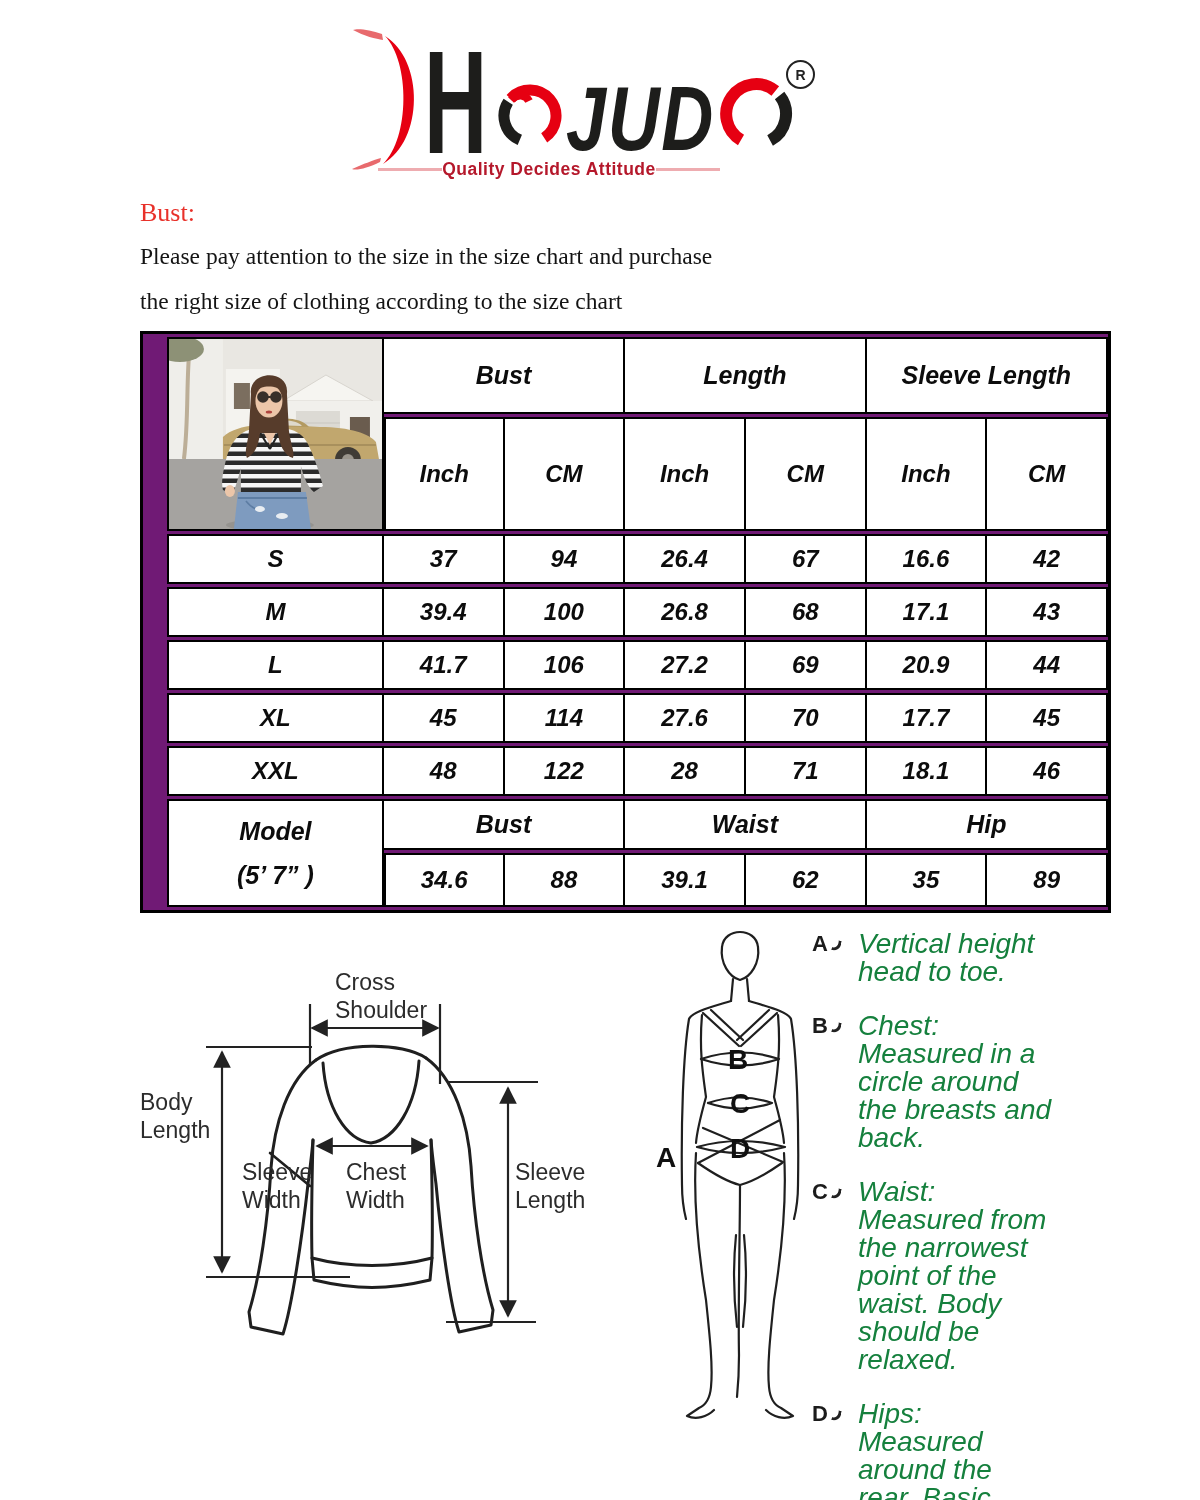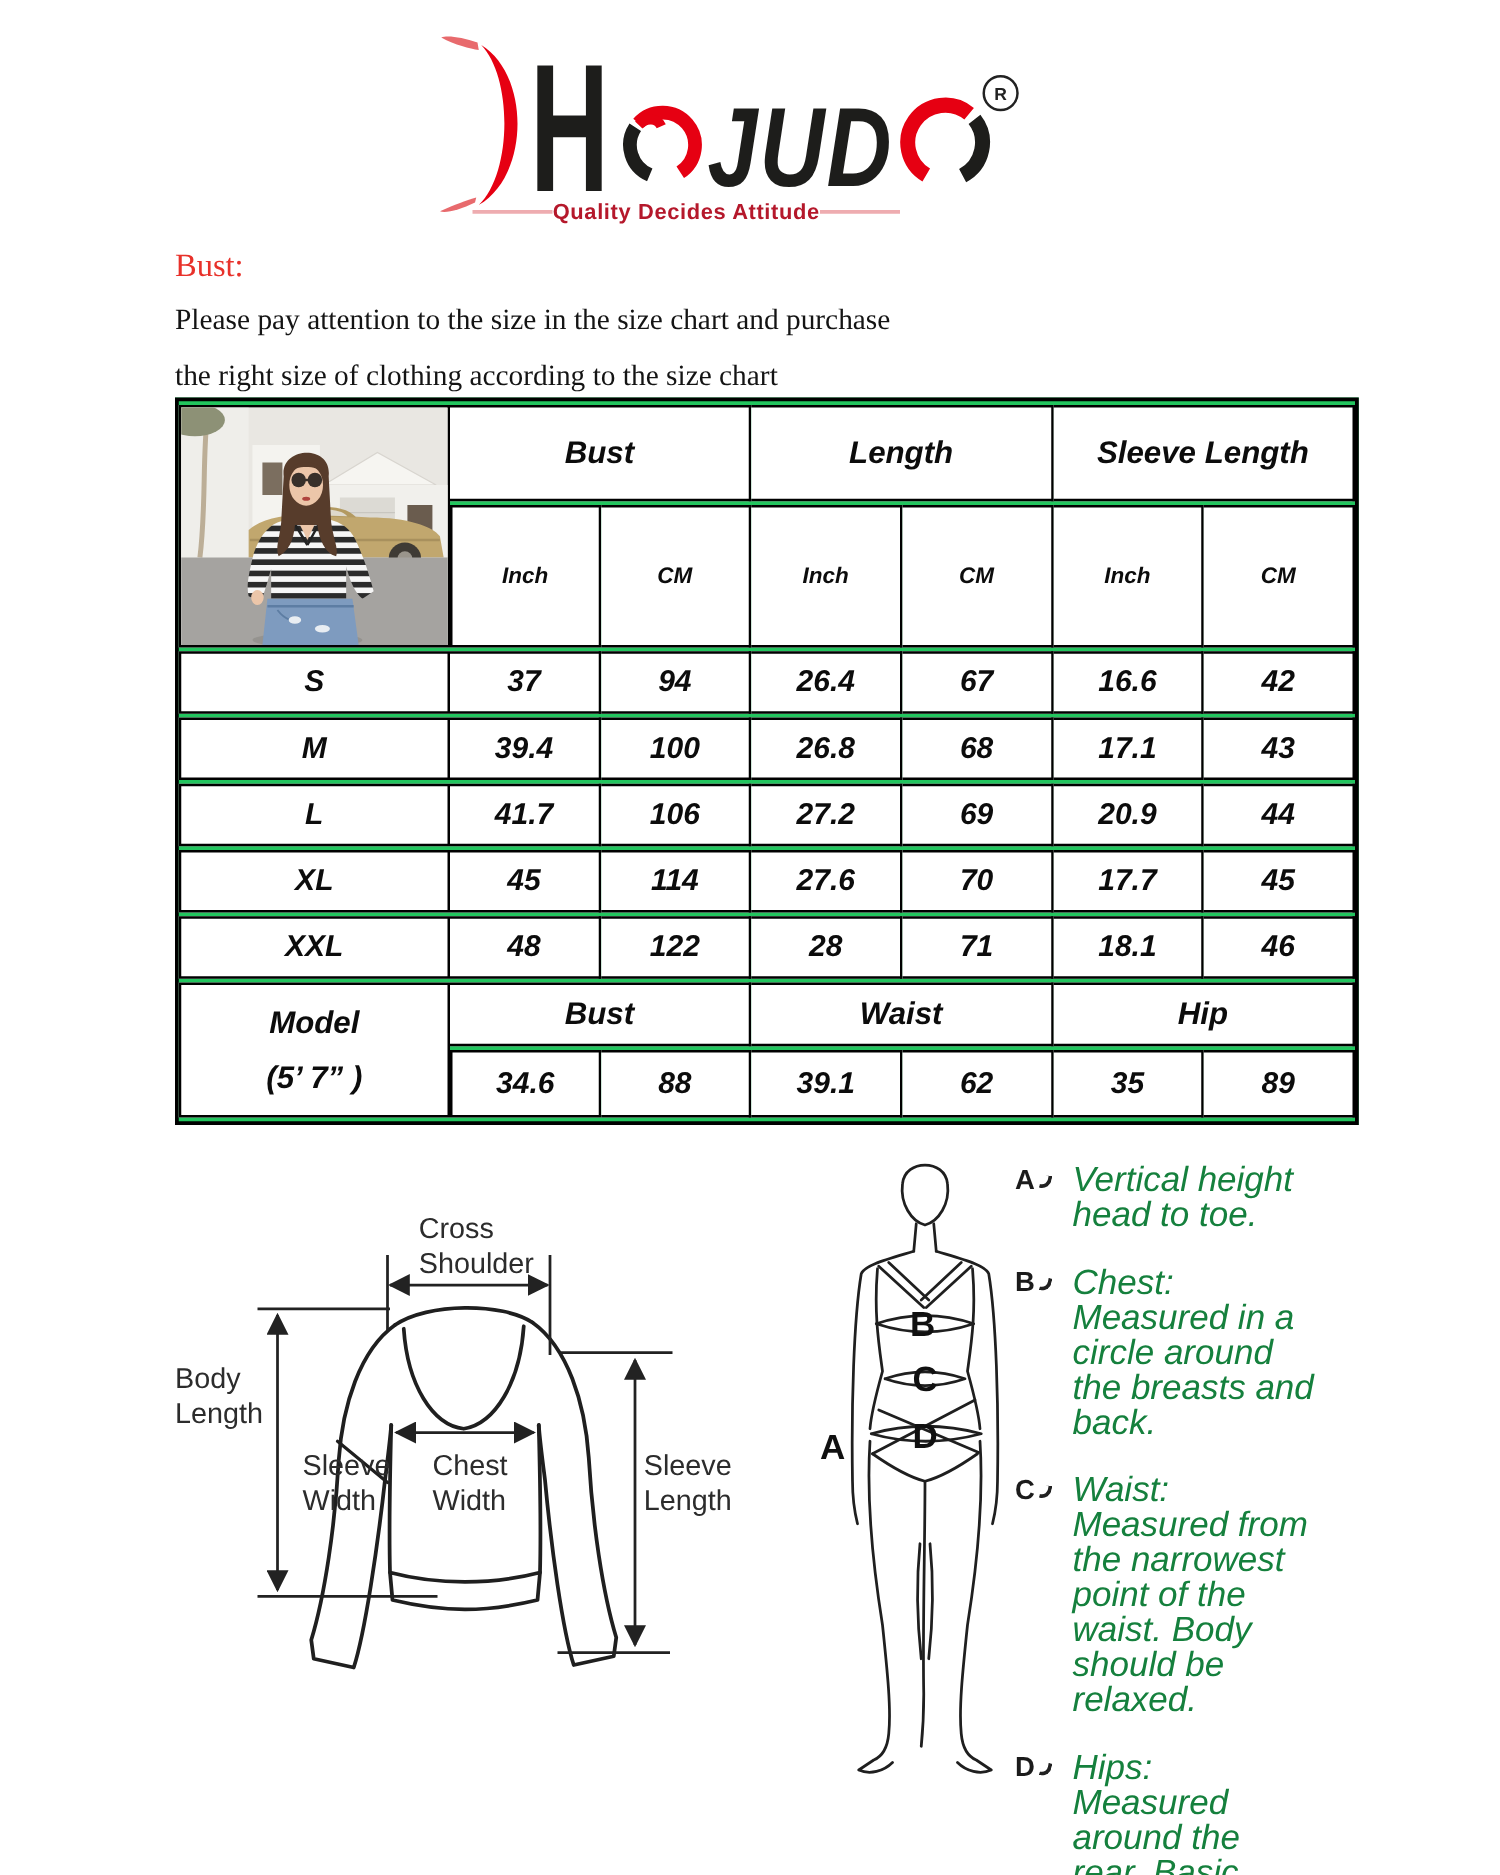--- a/index.html
+++ b/index.html
@@ -21,26 +21,26 @@
                justify-content:center;}
   .tagline-bar{width:64px;height:2.5px;background:#eeacb0;}
   .tagline-text{font-size:17.5px;font-weight:700;color:#b5182b;letter-spacing:.5px;}
 
   
   .note{position:absolute;left:140px;top:198px;font-family:"Liberation Serif",serif;}
   .note-head{font-size:26px;color:#e8312a;}
   .note-body{margin-top:6px;font-size:23.5px;line-height:45px;color:#141414;}
 
   
-  .table-wrap{position:absolute;left:140px;top:318px;width:941px;border:3px solid #000;background:#22c55e;}
+  .table-wrap{position:absolute;left:140px;top:331px;width:941px;border:3px solid #000;background:#701a75;padding-left:24px;}
   table.sizes{width:100%;border-collapse:separate;border-spacing:0 3px;font-style:italic;font-weight:700;color:#0c0c0c;}
   table.sizes td{border:2px solid #000;border-left:none;text-align:center;vertical-align:middle;padding:0;background:#fff;}
   table.sizes td:first-child{border-left:2px solid #000;}
   td.ghead{font-size:25px;height:70px;}
-  td.uhead{font-size:18px;height:106px;}
+  td.uhead{font-size:24px;height:106px;}
   tr.drow td{font-size:24px;height:46px;}
   td.photo-cell{padding:0;height:auto;}
   td.photo-cell svg{display:block;width:100%;height:190px;}
   td.model-cell{font-size:25px;line-height:44px;}
   tr.mgroup td.ghead2{font-size:25px;height:47px;}
   tr.mvals td{font-size:24px;height:50px;margin-top:28px;}
   col.c0{width:23%;}
   col.cx{width:12.8%;}
 
   

